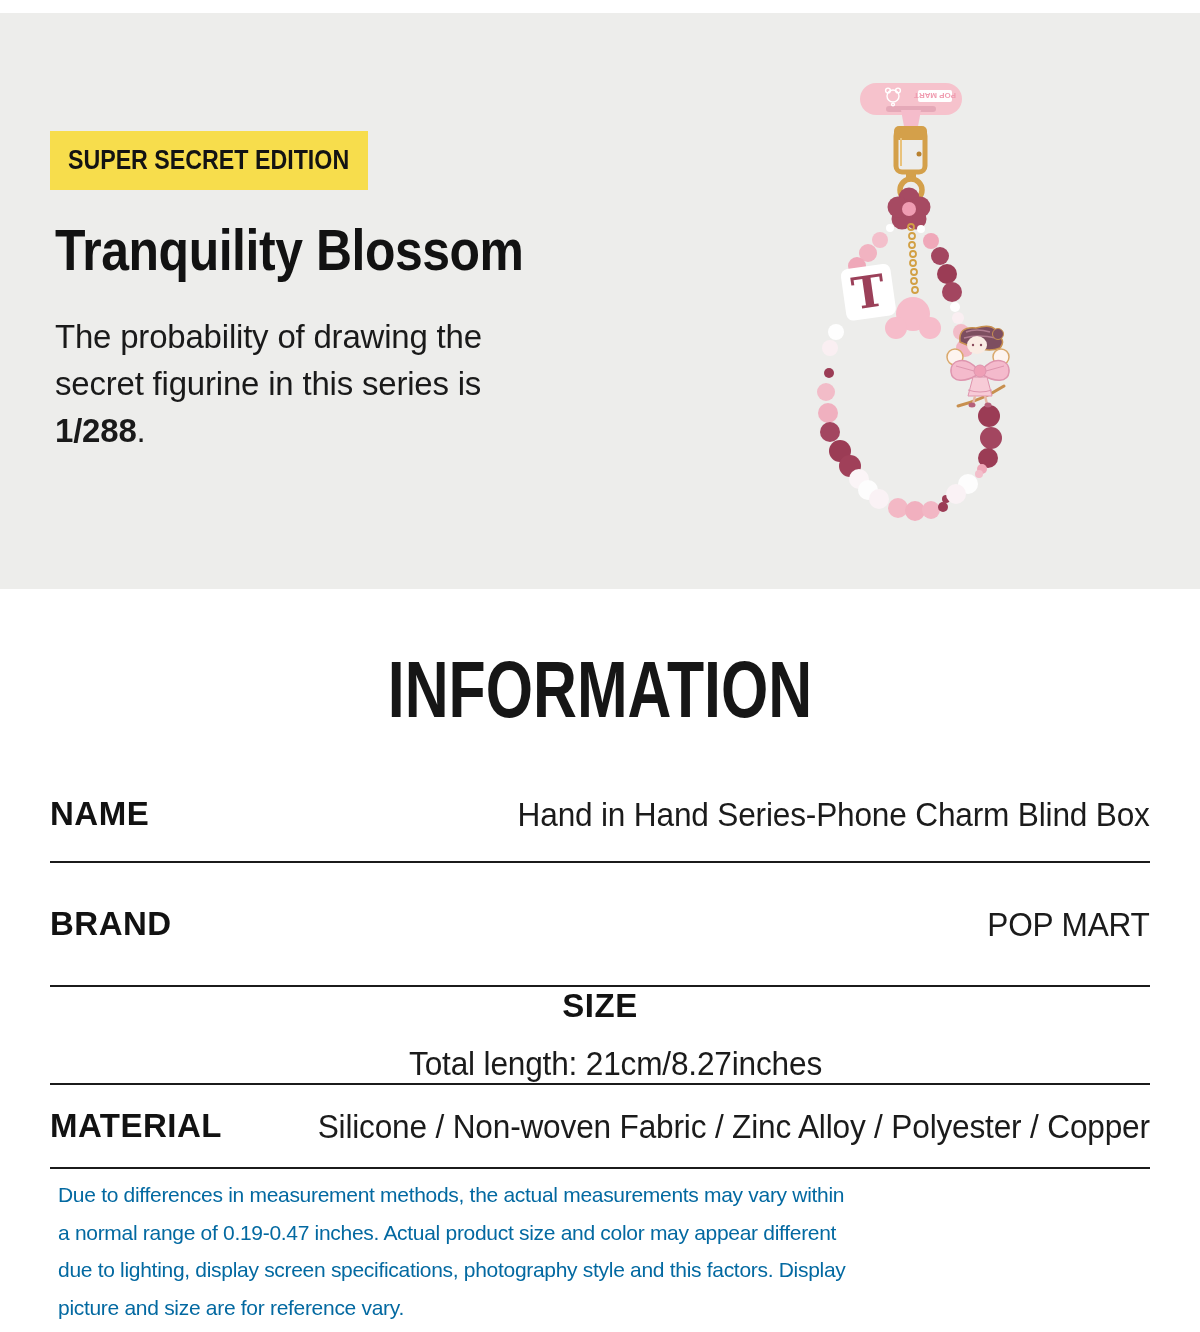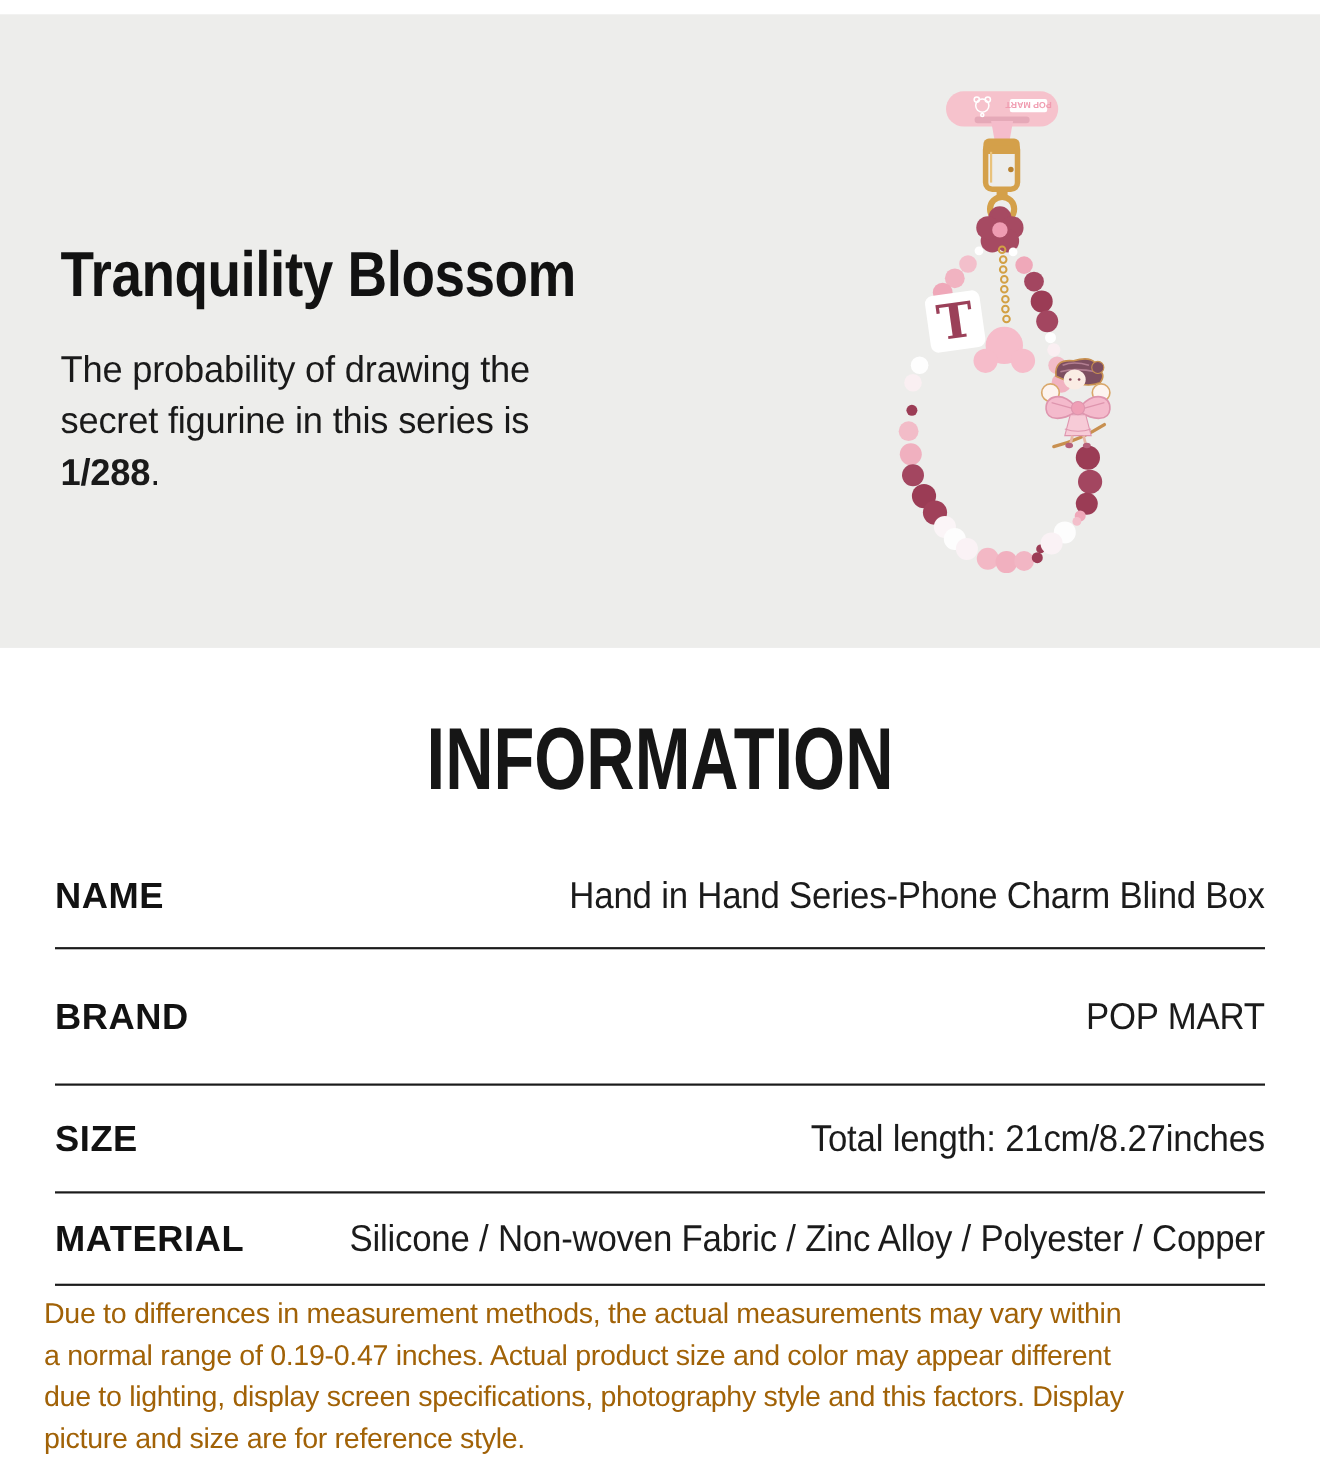--- a/index.html
+++ b/index.html
@@ -21,36 +21,39 @@
 
   .product-figure { position:absolute; left:780px; top:57px; width:310px; height:500px; }
 
   
   .info-heading { position:absolute; left:0; top:650px; width:1200px; text-align:center;
                   font-size:80px; font-weight:bold; color:#161616; line-height:1;
                   transform:scaleX(0.76); }
   .info-table { position:absolute; left:50px; top:767px; width:1100px; }
   .info-row { display:flex; justify-content:space-between; align-items:center;
               border-bottom:2px solid #1b1b1b; }
-  .rh1 { height:96px; } .rh2 { height:124px; } .rh3 { height:98px; } .rh4 { height:84px; }
+  .rh1 { height:96px; } .rh2 { height:124px; } .rh3 { height:98px;flex-direction:column; } .rh4 { height:84px; }
   .row-label { font-size:33px; font-weight:bold; color:#121212; letter-spacing:0.5px; white-space:nowrap; }
   .row-value { font-size:34px; color:#1b1b1b; letter-spacing:-0.2px; white-space:nowrap;
                transform:scaleX(0.93); transform-origin:right center; }
 
-  .disclaimer { position:absolute; left:40px; top:1176px; font-size:26px; line-height:37.5px;
-                color:#a16207; letter-spacing:-0.3px; }
+  .disclaimer { position:absolute; left:58px; top:1176px; font-size:21px; line-height:37.5px;
+                color:#0369a1; letter-spacing:-0.3px; }
   .disclaimer div { white-space:nowrap; }
 </style>
 </head>
 <body>
 
 <div class="page">
 
   <div class="hero">
 
+    <div class="badge">
+      <span class="badge-label">SUPER SECRET EDITION</span>
+    </div>
 
     <h1 class="hero-title">Tranquility Blossom</h1>
 
     <div class="hero-desc">
       <div>The probability of drawing the</div>
       <div>secret figurine in this series is</div>
       <div><span class="prob-bold">1/288</span><span>.</span></div>
     </div>
 
     <div class="product-figure">
@@ -203,16 +206,16 @@
     <div class="info-row rh4">
       <div class="row-label">MATERIAL</div>
       <div class="row-value">Silicone / Non-woven Fabric / Zinc Alloy / Polyester / Copper</div>
     </div>
   </div>
 
   <div class="disclaimer">
     <div>Due to differences in measurement methods, the actual measurements may vary within</div>
     <div>a normal range of 0.19-0.47 inches. Actual product size and color may appear different</div>
     <div>due to lighting, display screen specifications, photography style and this factors. Display</div>
-    <div>picture and size are for reference style.</div>
+    <div>picture and size are for reference vary.</div>
   </div>
 
 </div>
 
 </body></html>

